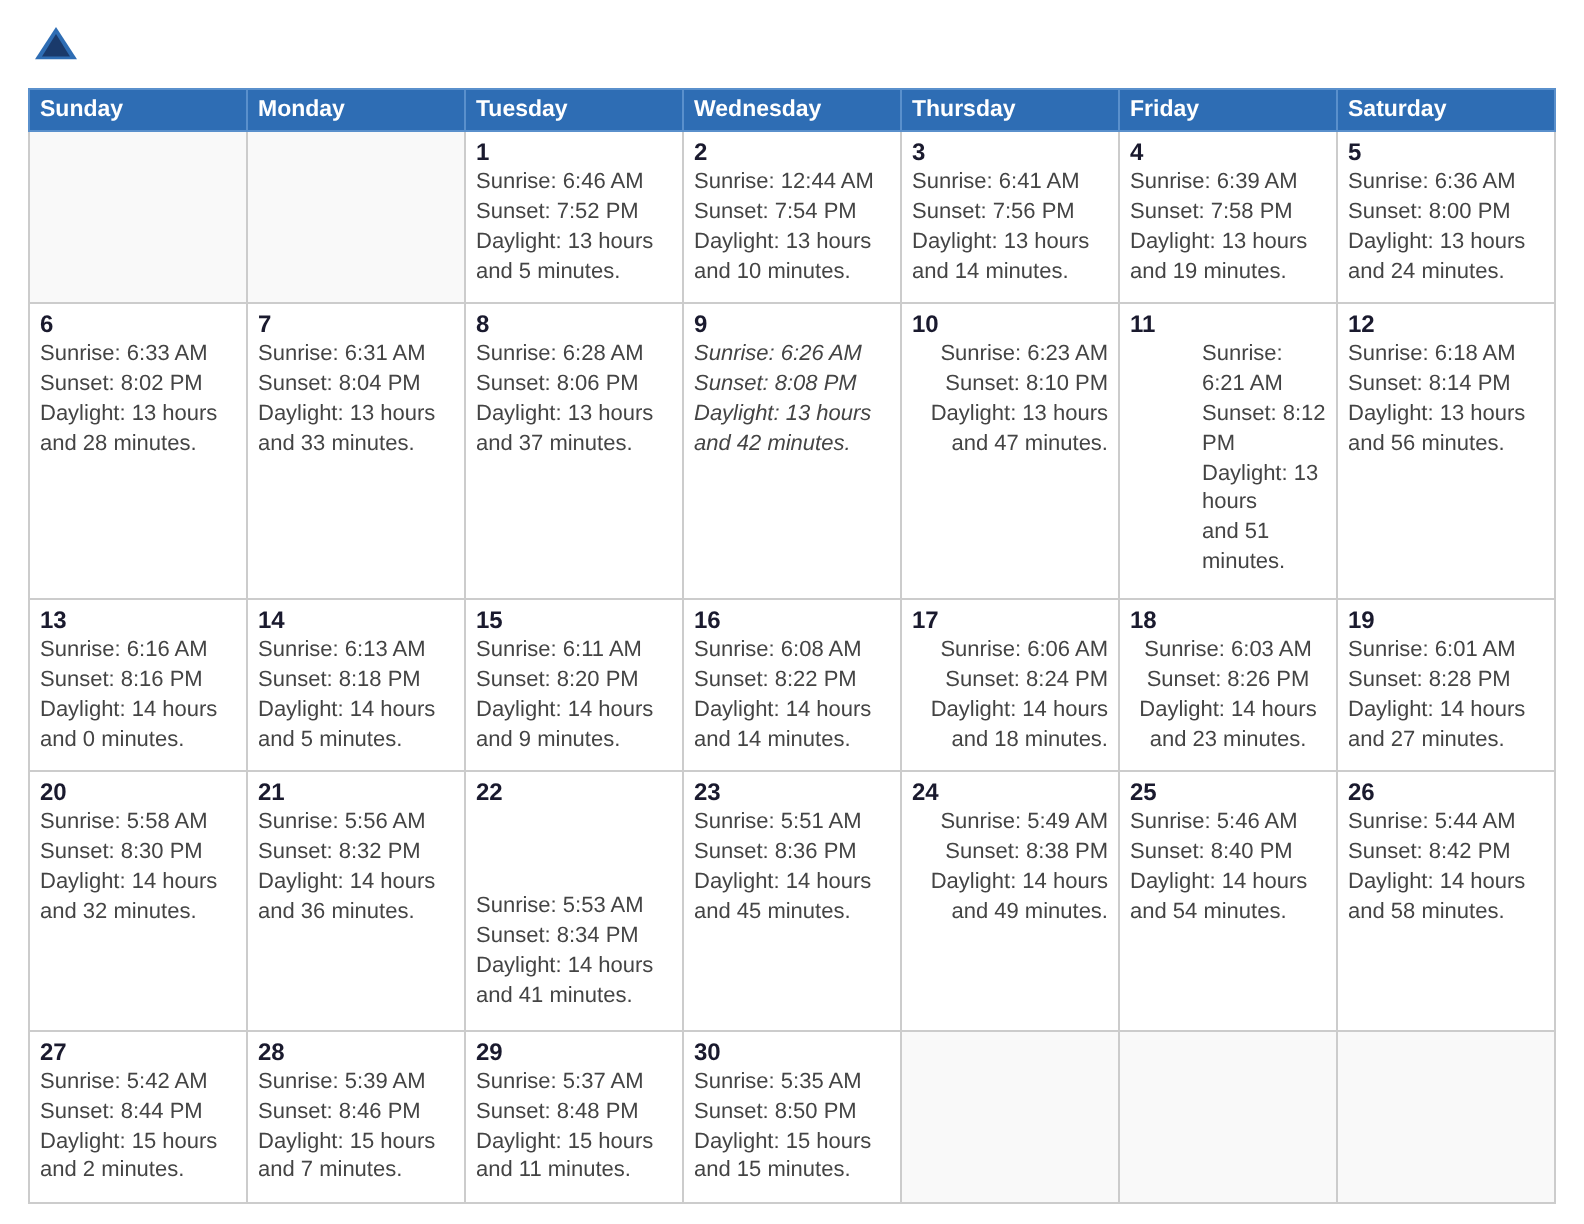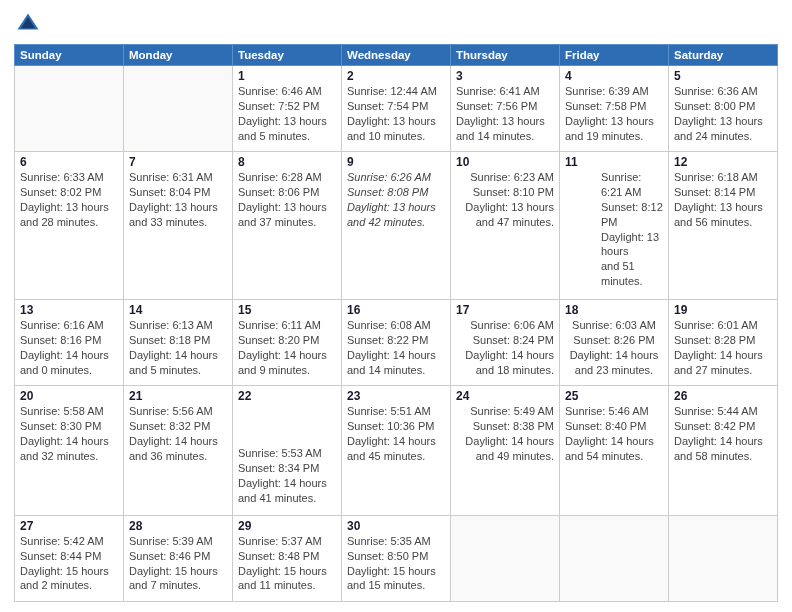--- a/index.html
+++ b/index.html
@@ -292,21 +292,21 @@
           <td>
             <span class="day-num">22</span>
             <div class="day-info" style="white-space: pre-line; margin-top: 43px;">Sunrise: 5:53 AM
 Sunset: 8:34 PM
 Daylight: 14 hours
 and 41 minutes.</div>
           </td>
           <td>
             <span class="day-num">23</span>
             <div class="day-info" style="white-space: pre-line;">Sunrise: 5:51 AM
-Sunset: 10:36 PM
+Sunset: 8:36 PM
 Daylight: 14 hours
 and 45 minutes.</div>
           </td>
           <td>
             <span class="day-num">24</span>
             <div class="day-info" style="white-space: pre-line; text-align: right;">Sunrise: 5:49 AM
 Sunset: 8:38 PM
 Daylight: 14 hours
 and 49 minutes.</div>
           </td>

